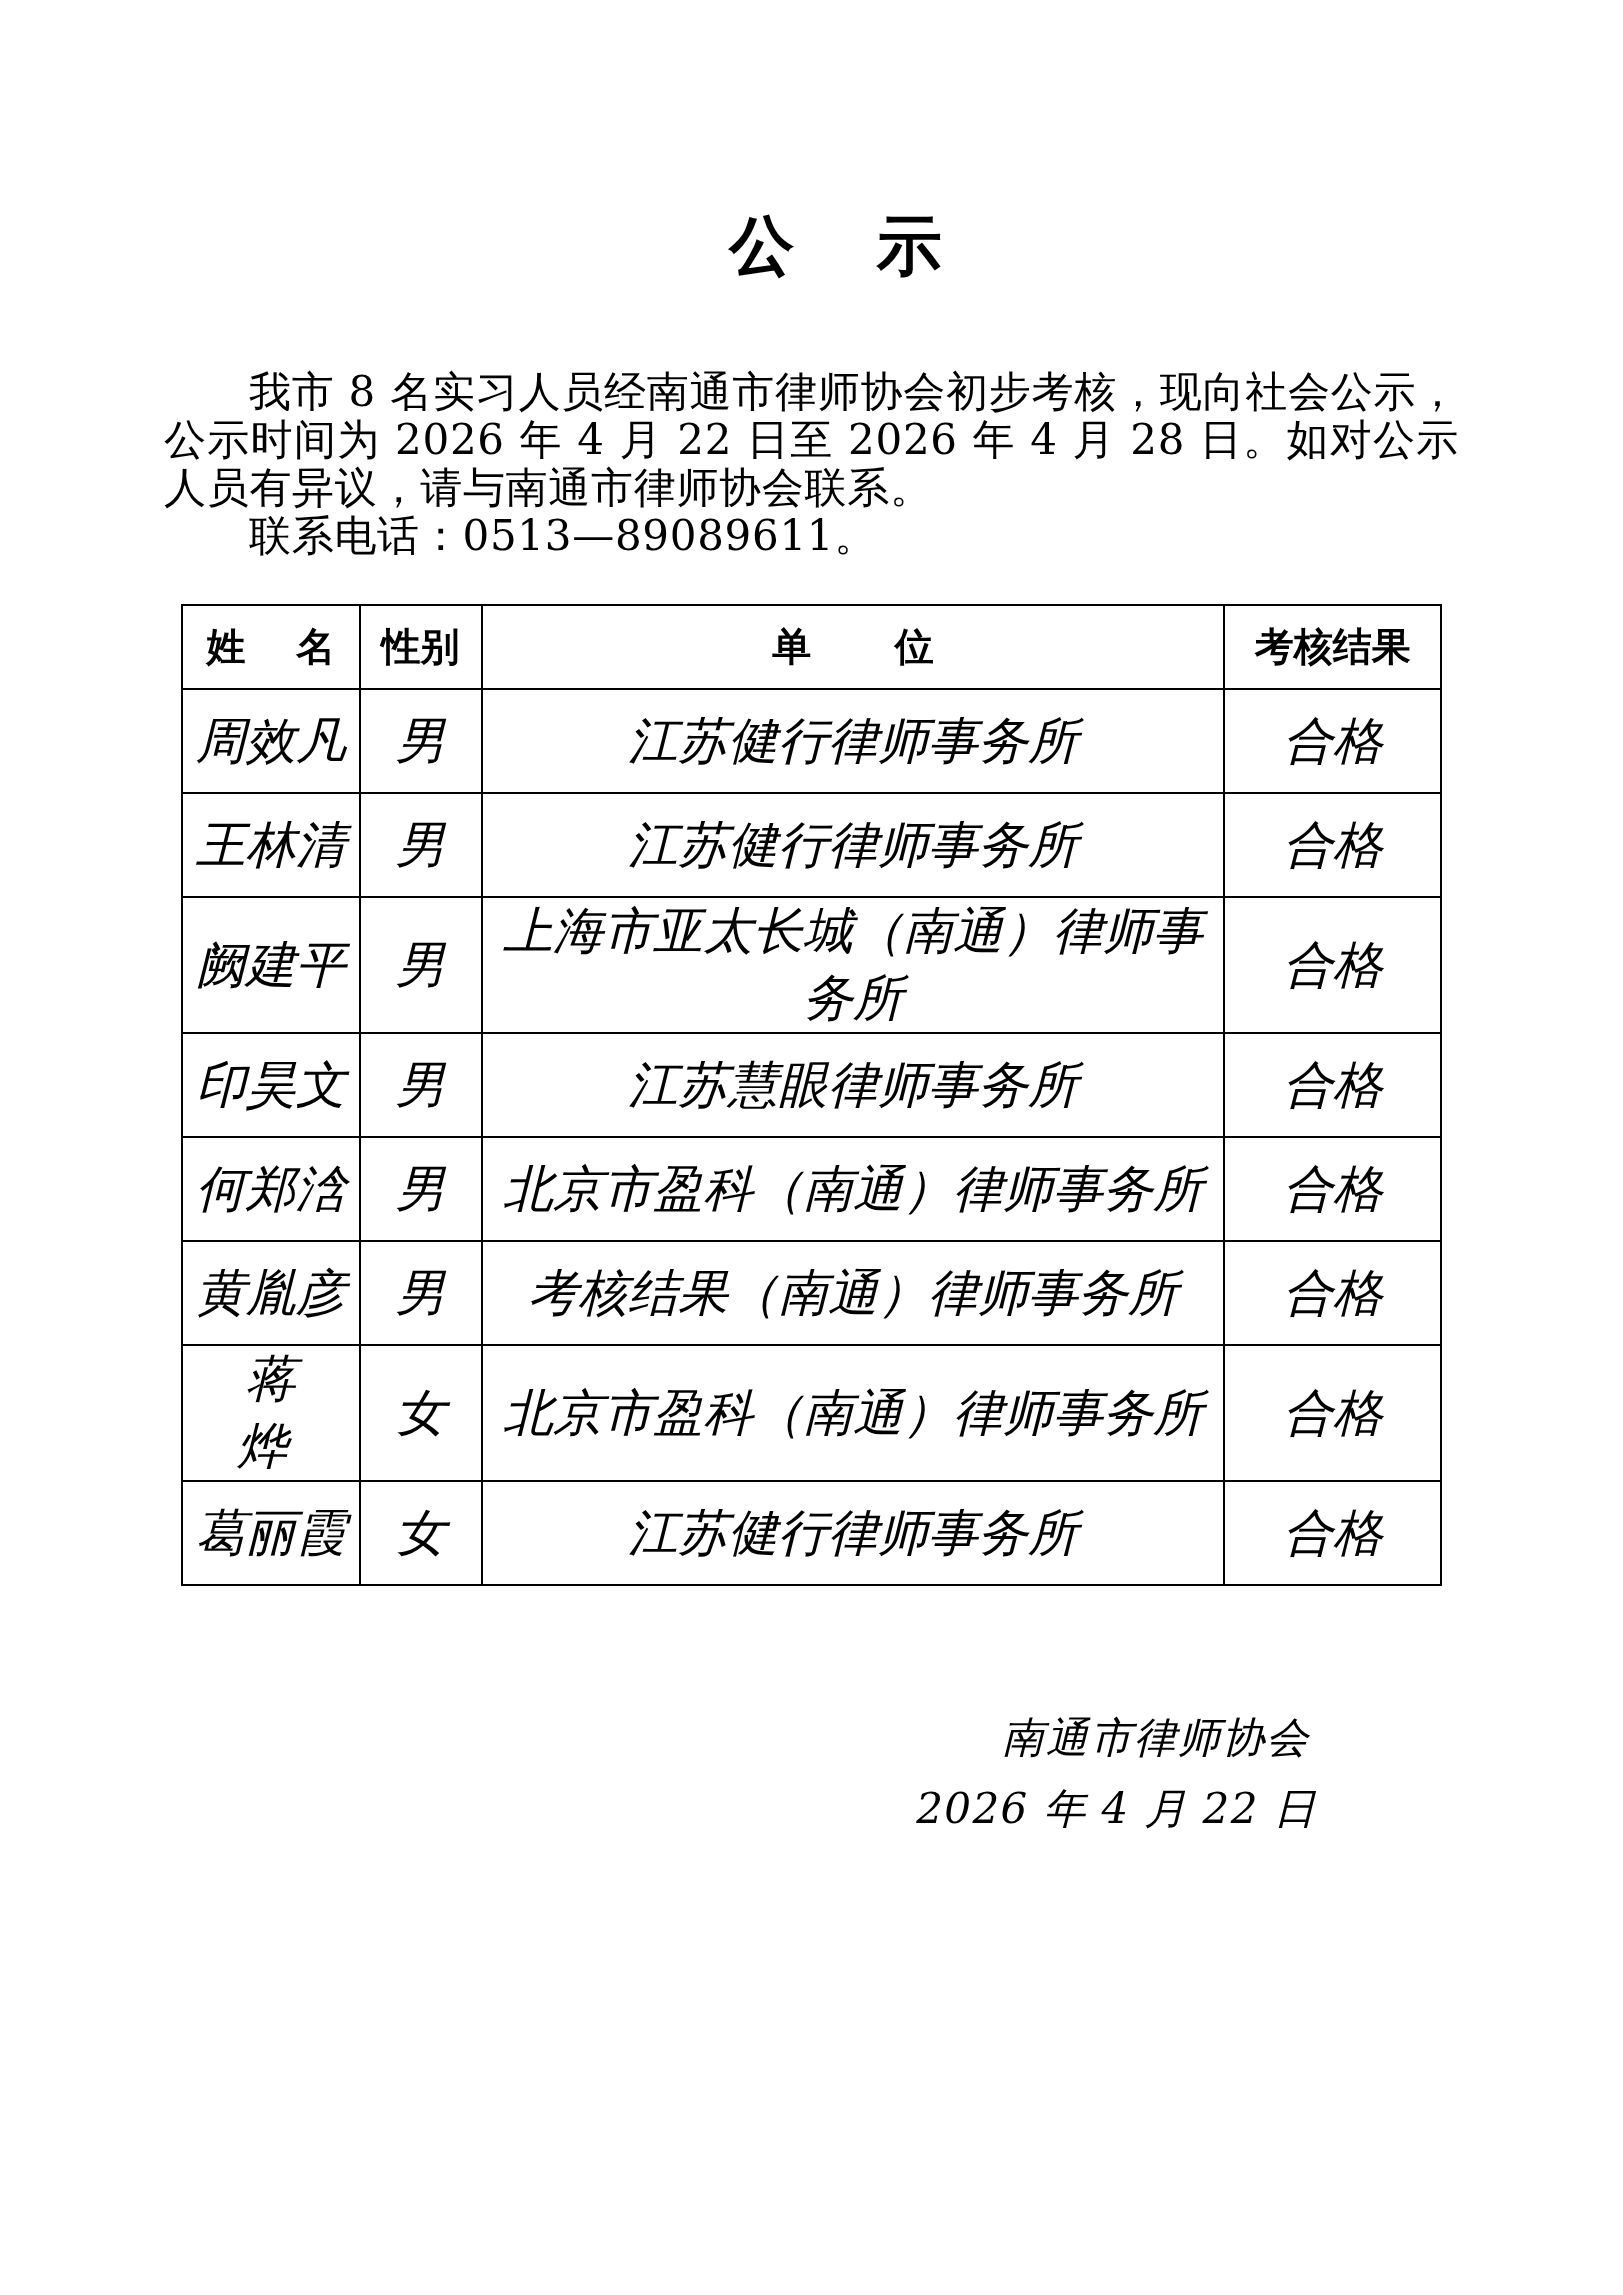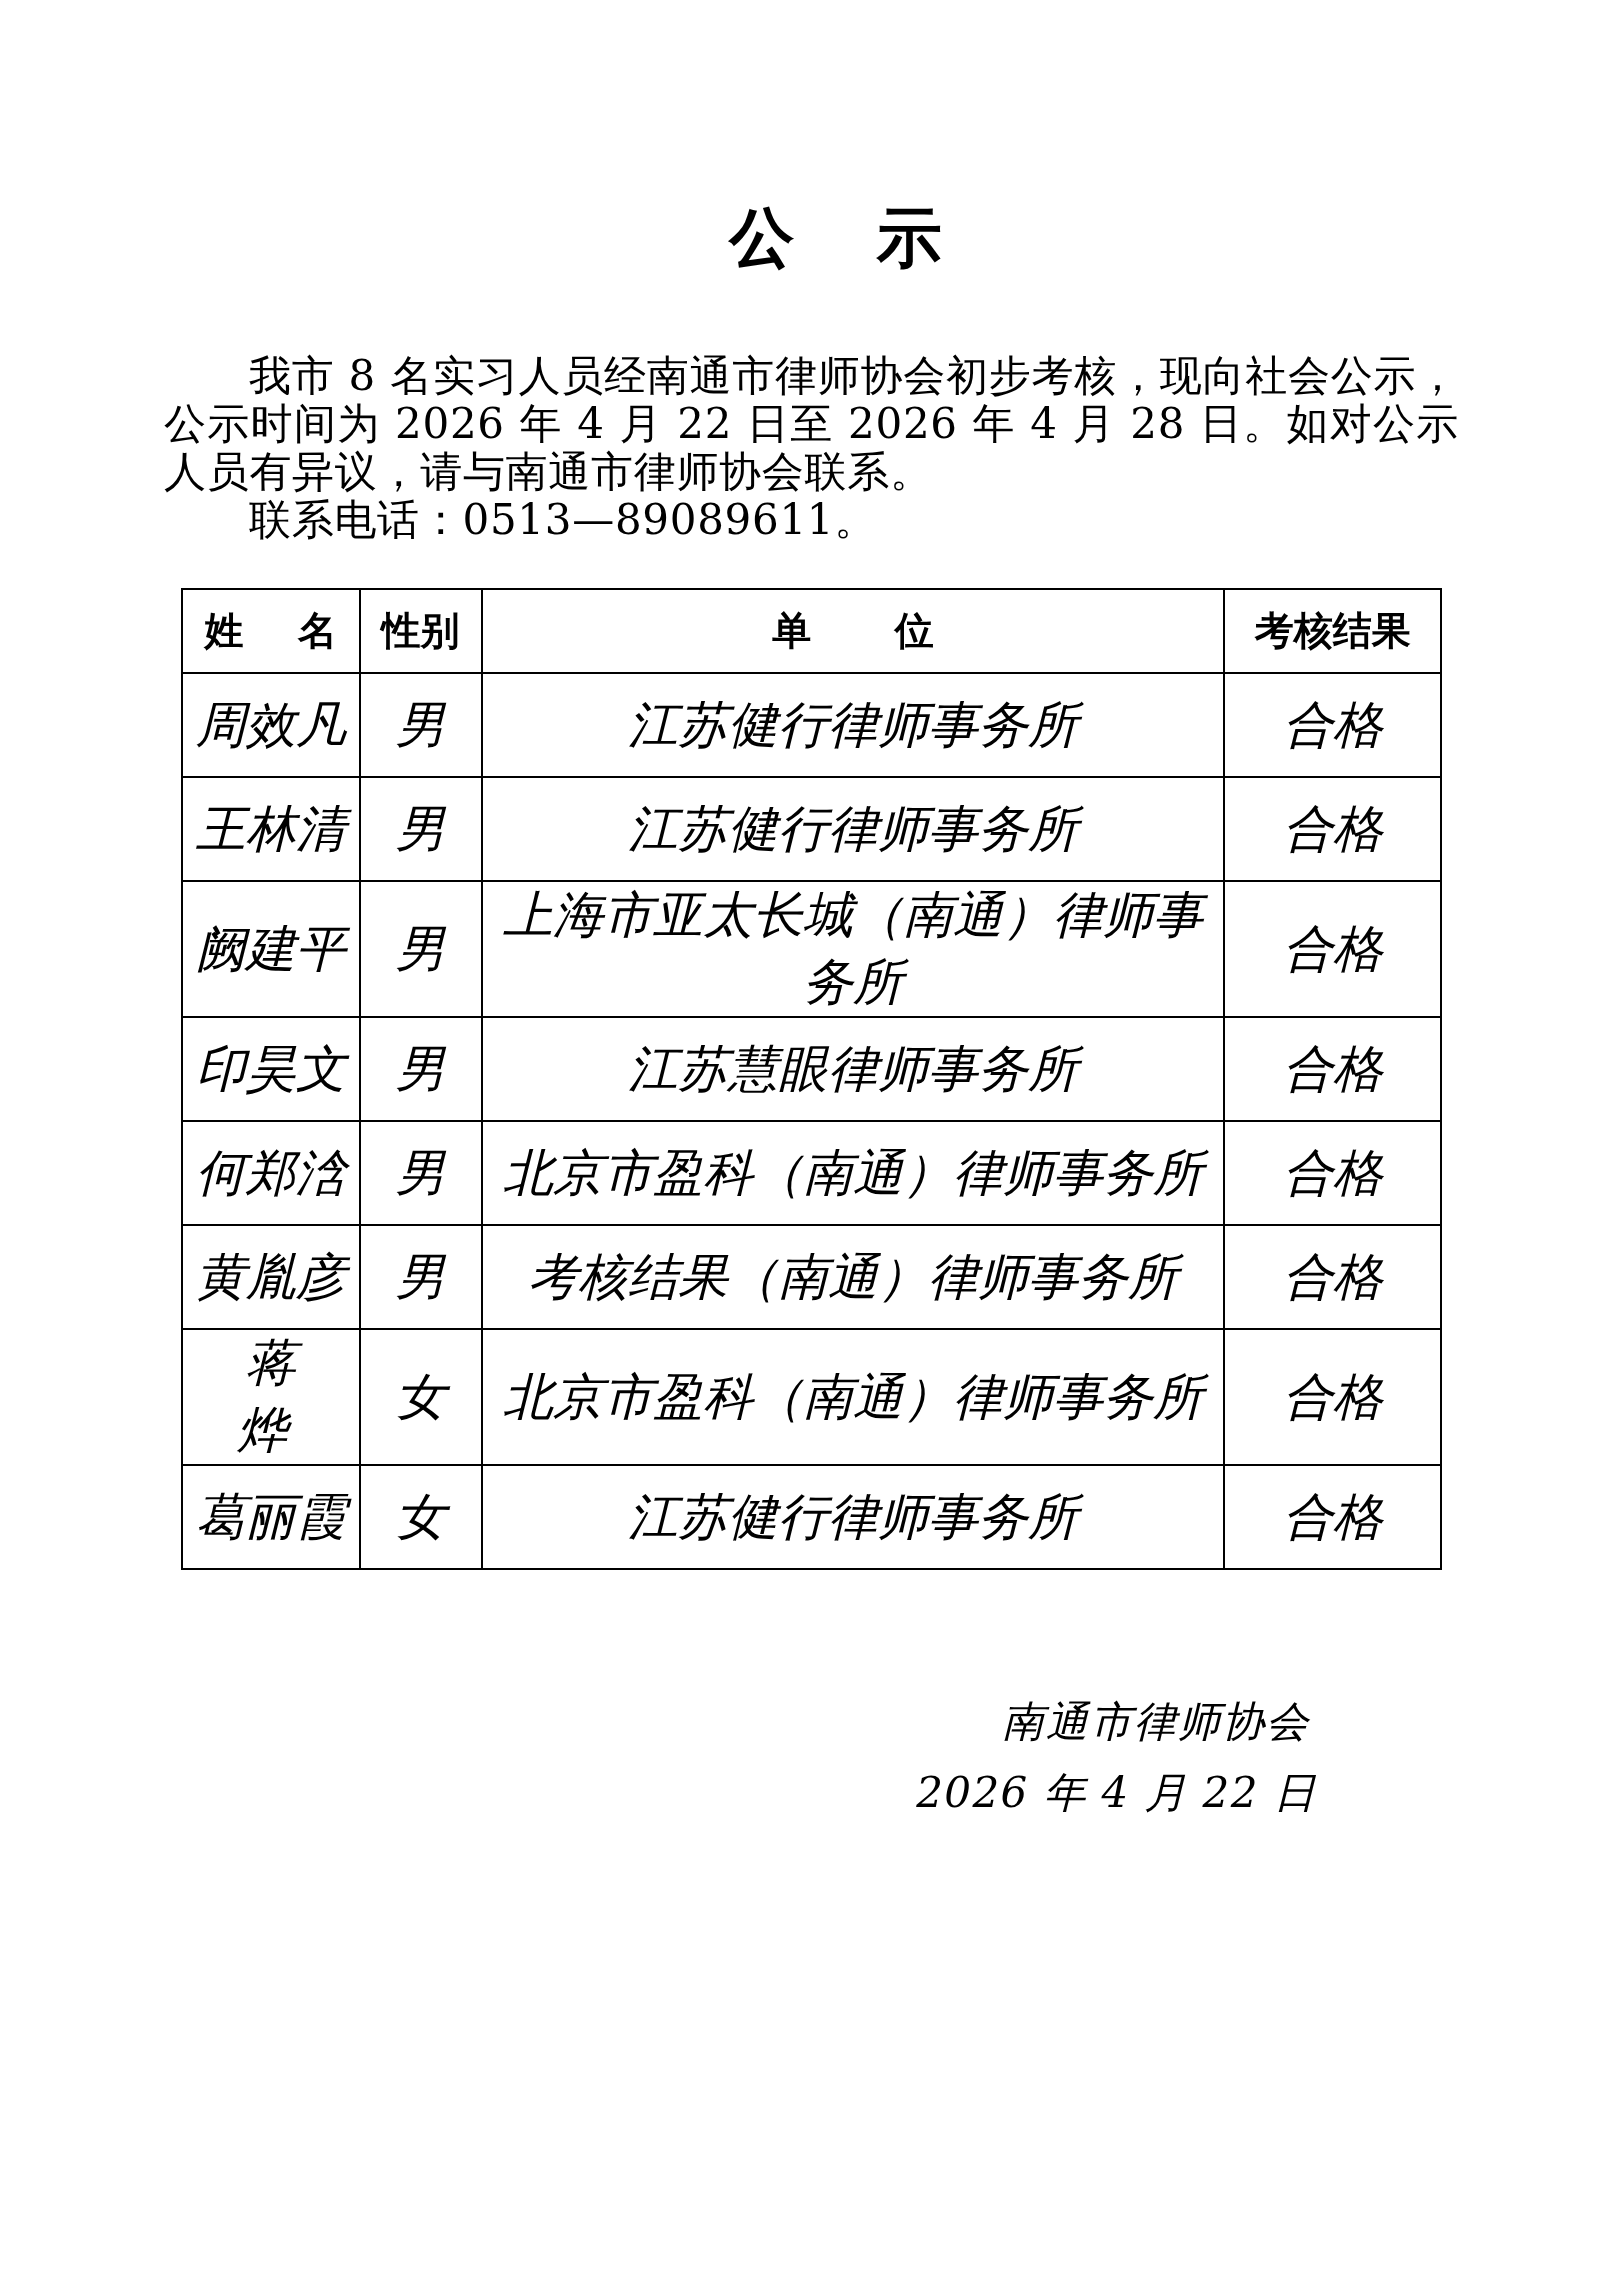--- a/index.html
+++ b/index.html
@@ -24,21 +24,21 @@
 
   
   .doc-title {
     text-align: center;
     font-family: "DejaVu Serif", "Liberation Serif", serif;
     font-weight: 700;
     font-size: 65px;
     letter-spacing: 30px;
     text-indent: 30px;
     line-height: 1.2;
-    margin: 0;
+    margin: 8px;
     padding-top: 198px;
     padding-left: 48px;
   }
 
   
   .body-block {
     margin: 0 auto;
     width: 1295px;
     padding-top: 76px;
   }
@@ -79,21 +79,21 @@
     vertical-align: middle;
     padding: 0;
   }
   table.notice-table thead th {
     height: 82px;
     font-family: "DejaVu Sans", "Liberation Sans", sans-serif;
     font-weight: 700;
     font-size: 39px;
     letter-spacing: 0px;
   }
-  th .sp2 { letter-spacing: 20.5px; text-indent: 20.5px; display: inline-block; }
+  th .sp2 { letter-spacing: 20.5px; text-indent: 20.5px; display: inline-block; font-family: Liberation Serif, serif; }
   th .sp3 { letter-spacing: 35px; text-indent: 35px; display: inline-block; }
 
   table.notice-table tbody td {
     height: 102px;
     font-family: "DejaVu Serif", "Liberation Serif", serif;
     font-style: italic;
     font-size: 50px;
   }
   td.name-cell .gap2 {
     letter-spacing: 17.7px;

